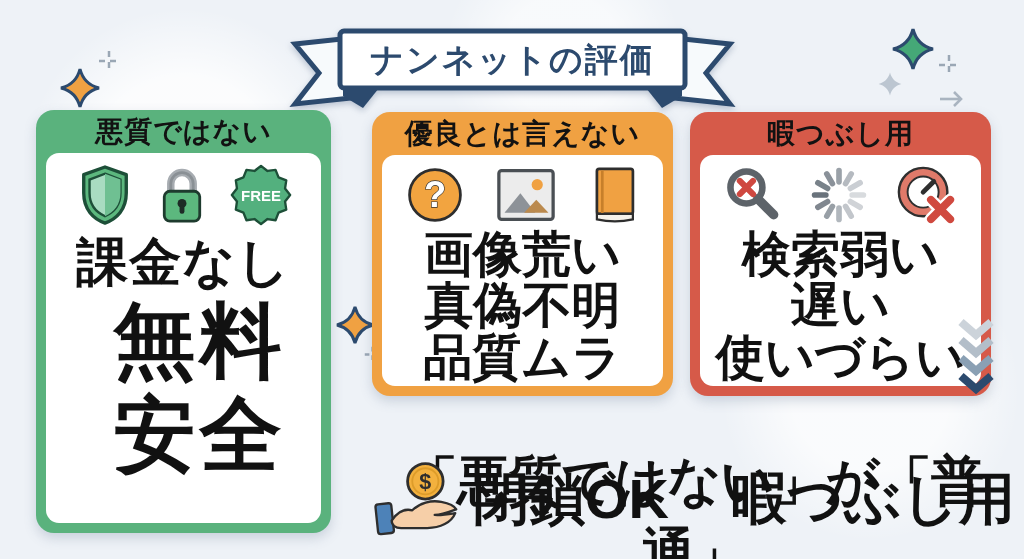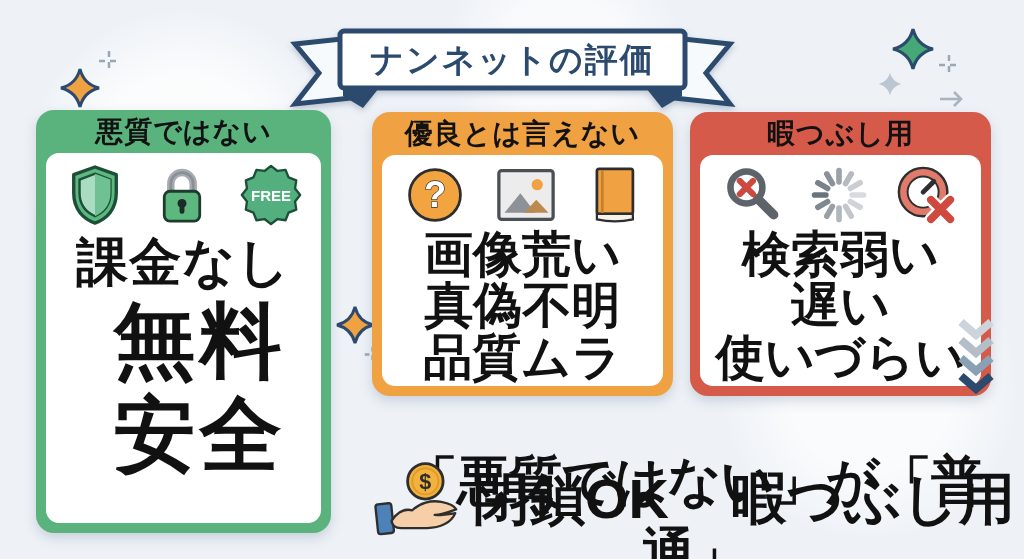--- a/index.html
+++ b/index.html
@@ -22,21 +22,21 @@
   
   .card{border-radius:18px;box-shadow:0 5px 12px rgba(90,110,140,.25);}
   .card-header{
     height:43px;display:flex;align-items:center;justify-content:center;
     font-size:28px;font-weight:900;color:#121212;letter-spacing:1px;
   }
   .card-inner{
     position:absolute;left:10px;right:10px;top:43px;bottom:10px;
     background:#ffffff;border-radius:13px;overflow:hidden;text-align:center;
   }
-  .icons-row{display:flex;justify-content:center;align-items:center;gap:30px;margin-top:10px;height:64px;}
+  .icons-row{display:flex;justify-content:center;align-items:center;gap:20px;margin-top:10px;height:64px;}
   .jp{font-weight:900;color:#111;line-height:1.05;}
   .line-sm{font-size:52px;margin-top:8px;letter-spacing:1px;}
   .line-xl{font-size:82px;margin-top:8px;letter-spacing:4px;padding-left:32px;}
   .line-md{font-size:49px;letter-spacing:0px;}
   .mid-lines{margin-top:2px;}
   
   .summary-line1{
     left:366px;top:400px;width:656px;text-align:center;
     font-size:53px;font-weight:900;color:#111;letter-spacing:-1px;margin-top:46px;
   }

